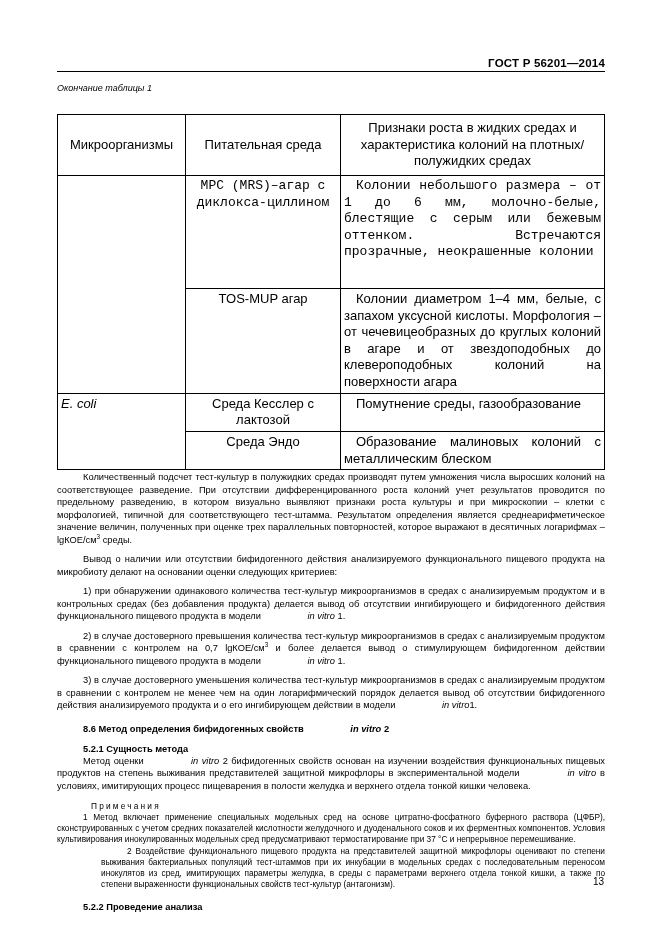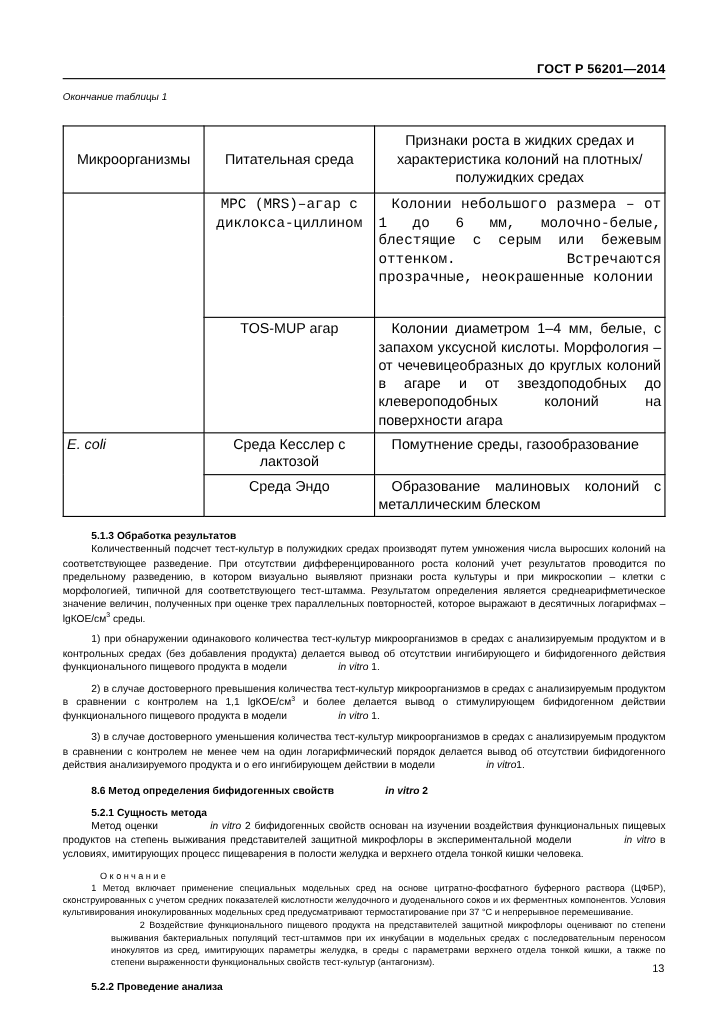--- a/index.html
+++ b/index.html
@@ -177,38 +177,38 @@
         </tr>
         <tr>
           <td class="c-center-mid">Среда Эндо</td>
           <td class="c-just">
             <p>Образование малиновых колоний с металлическим блеском</p>
           </td>
         </tr>
       </tbody>
     </table>
 
-    <h3 class="h-sec">5.1.3 Обработка результатов</h3>
 
     <p class="body first"><span>Количественный подсчет  тест-культур в полужидких средах производят путем умножения числа выросших колоний на соответствующее разведение. При отсутствии дифференцированного роста колоний учет результатов проводится по предельному разведению, в котором визуально выявляют признаки роста культуры и при микроскопии – клетки с морфологией, типичной для соответствующего тест-штамма. Результатом определения является среднеарифметическое значение величин, полученных при оценке трех параллельных повторностей, которое выражают в десятичных логарифмах – lgКОЕ/см</span><sup>3</sup><span> среды.</span></p>
 
+    <p class="body gap">Вывод о наличии или отсутствии бифидогенного действия анализируемого функционального пищевого продукта  на микробиоту делают на основании оценки следующих  критериев:</p>
 
     <p class="body gap"><span>1) при обнаружении  одинакового количества  тест-культур микроорганизмов  в средах с анализируемым продуктом и в контрольных средах (без добавления продукта) делается вывод об отсутствии ингибирующего и бифидогенного действия функционального пищевого продукта  в модели </span><span class="italic">in vitro</span><span> 1.</span></p>
 
-    <p class="body gap"><span>2) в случае достоверного превышения количества  тест-культур микроорганизмов в средах с анализируемым продуктом в сравнении с контролем на 1,1 lgКОЕ/см</span><sup>3</sup><span> и более делается вывод о стимулирующем бифидогенном действии функционального пищевого продукта в модели </span><span class="italic">in vitro</span><span> 1.</span></p>
+    <p class="body gap"><span>2) в случае достоверного превышения количества  тест-культур микроорганизмов в средах с анализируемым продуктом в сравнении с контролем на 0,7 lgКОЕ/см</span><sup>3</sup><span> и более делается вывод о стимулирующем бифидогенном действии функционального пищевого продукта в модели </span><span class="italic">in vitro</span><span> 1.</span></p>
 
     <p class="body gap"><span>3) в случае достоверного уменьшения количества  тест-культур микроорганизмов  в средах с анализируемым продуктом в сравнении с контролем не менее чем на  один логарифмический порядок делается вывод об отсутствии бифидогенного действия  анализируемого продукта и о его ингибирующем  действии в модели </span><span class="italic">in vitro</span><span>1.</span></p>
 
     <h3 class="h-sec"><span>8.6 Метод определения бифидогенных свойств </span><span class="italic">in vitro</span><span> 2</span></h3>
 
     <h3 class="h-sec tight">5.2.1 Сущность метода</h3>
 
     <p class="body first"><span>Метод оценки </span><span class="italic">in vitro</span><span> 2 бифидогенных свойств основан на изучении воздействия функциональных пищевых продуктов на степень выживания представителей защитной микрофлоры в экспериментальной  модели </span><span class="italic">in vitro</span><span> в условиях, имитирующих процесс пищеварения в полости желудка и верхнего отдела тонкой кишки человека.</span></p>
 
-    <div class="note-title">Окончание</div>
+    <div class="note-title">Примечания</div>
 
     <p class="note"><span>1 Метод включает применение специальных модельных сред на основе цитратно-фосфатного буферного раствора (ЦФБР), сконструированных с учетом средних показателей кислотности желудочного и дуоденального соков и их ферментных компонентов. Условия культивирования инокулированных модельных сред предусматривают термостатирование при 37 </span><span>°С</span><span> и  непрерывное перемешивание.</span></p>
 
     <p class="note">2 Воздействие функционального пищевого продукта на представителей защитной микрофлоры оценивают по степени выживания бактериальных популяций тест-штаммов при их инкубации в модельных средах с последовательным переносом инокулятов из сред, имитирующих параметры желудка, в среды с параметрами верхнего отдела тонкой кишки, а также  по степени выраженности функциональных свойств тест-культур (антагонизм).</p>
 
     <h3 class="h-sec">5.2.2 Проведение анализа</h3>
 
 
   </div>
 

